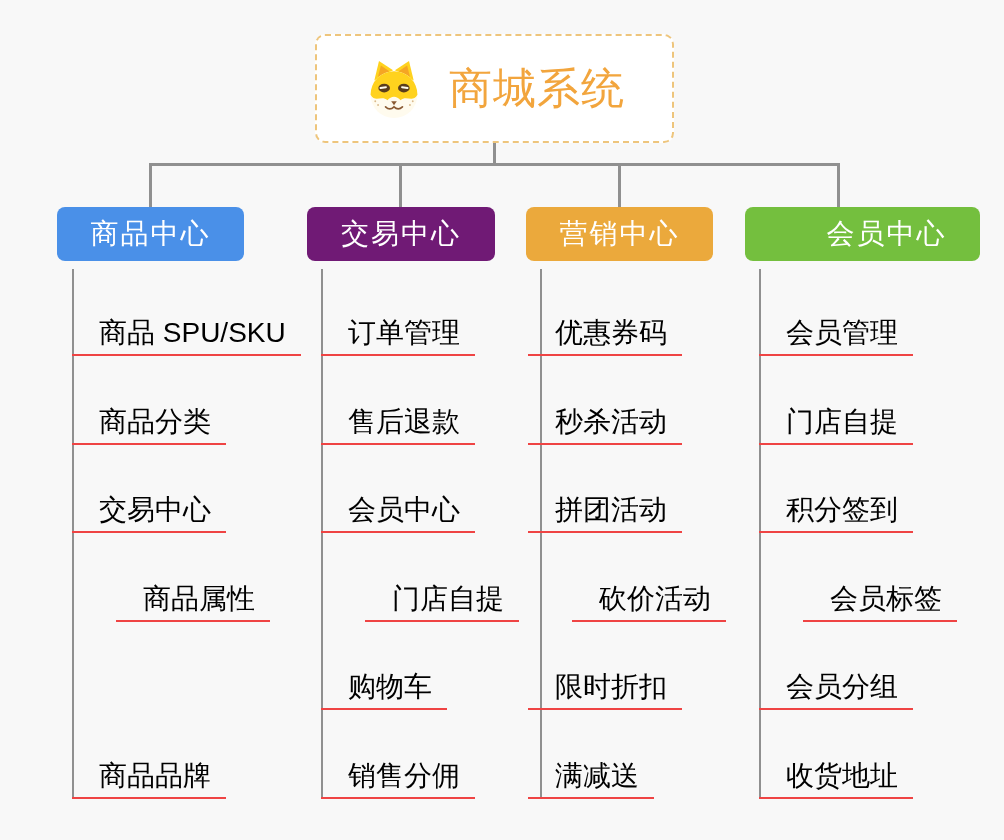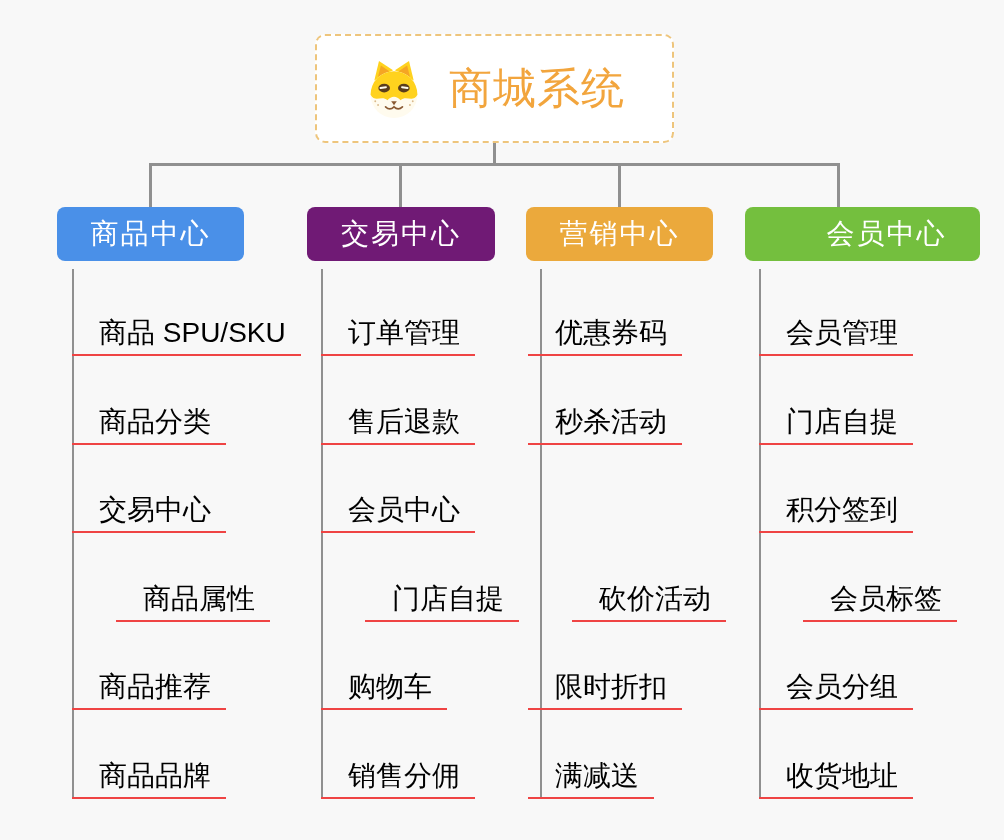--- a/index.html
+++ b/index.html
@@ -124,32 +124,32 @@
 
   <div class="spine spine-0"></div>
   <div class="spine spine-1"></div>
   <div class="spine spine-2"></div>
   <div class="spine spine-3"></div>
 
   <div class="item c0 r0">商品 SPU/SKU</div>
   <div class="item c0 r1">商品分类</div>
   <div class="item c0 r2">交易中心</div>
   <div class="item c0 r3">商品属性</div>
-  <div class="item c0 r4">商品推荐</div>
   <div class="item c0 r5">商品品牌</div>
 
   <div class="item c1 r0">订单管理</div>
   <div class="item c1 r1">售后退款</div>
   <div class="item c1 r2">会员中心</div>
   <div class="item c1 r3">门店自提</div>
   <div class="item c1 r5">销售分佣</div>
   <div class="item c1 r4">购物车</div>
 
   <div class="item c2 r0">优惠券码</div>
   <div class="item c2 r1">秒杀活动</div>
+  <div class="item c2 r2">拼团活动</div>
   <div class="item c2 r3">砍价活动</div>
   <div class="item c2 r4">限时折扣</div>
   <div class="item c2 r5">满减送</div>
 
   <div class="item c3 r0">会员管理</div>
   <div class="item c3 r1">门店自提</div>
   <div class="item c3 r2">积分签到</div>
   <div class="item c3 r3">会员标签</div>
   <div class="item c3 r4">会员分组</div>
   <div class="item c3 r5">收货地址</div>

